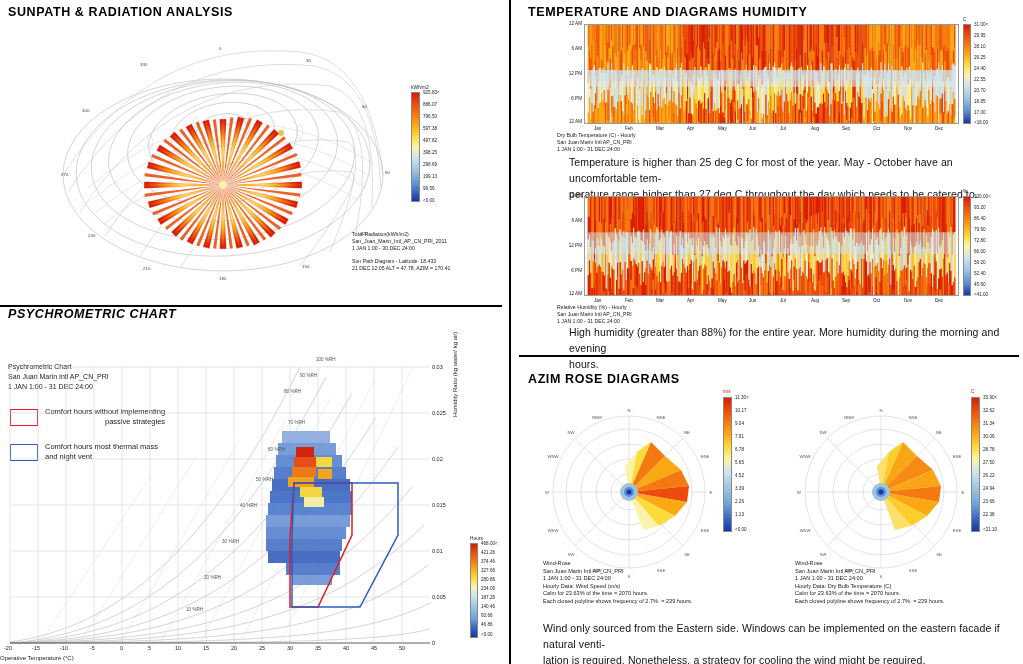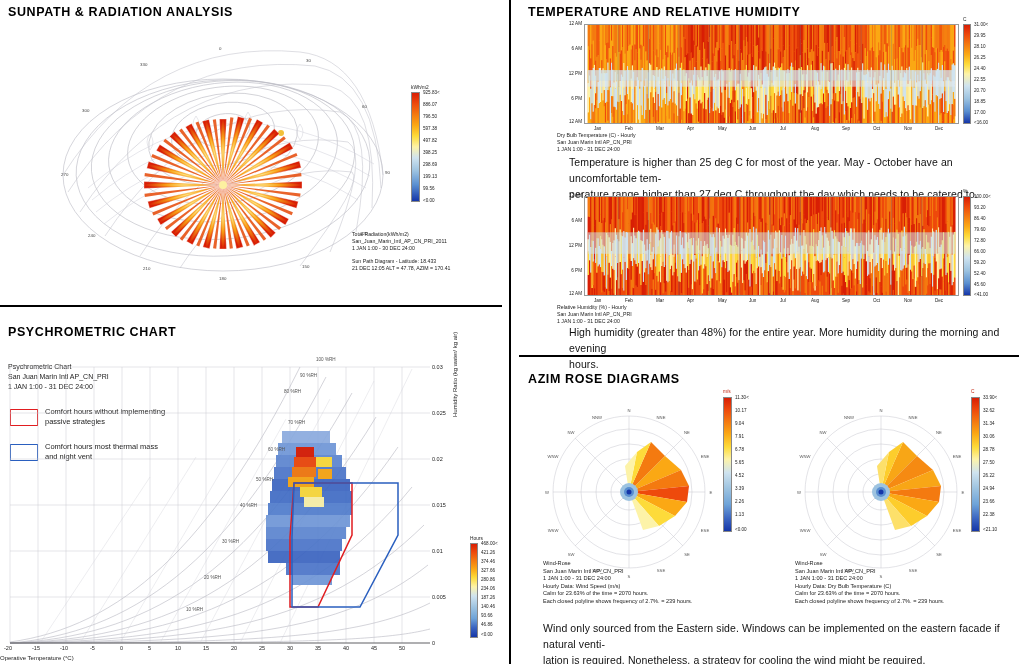--- a/index.html
+++ b/index.html
@@ -265,27 +265,27 @@
         <div class="tick" style="top:59px;">398.25</div>
         <div class="tick" style="top:71px;">298.69</div>
         <div class="tick" style="top:83px;">199.13</div>
         <div class="tick" style="top:95px;">99.56</div>
         <div class="tick" style="top:107px;">&lt;0.00</div>
       </div>
     </div>
   </div>
 
   <div class="panel" style="left:0; top:307px; width:509px; height:357px;">
-    <div class="panel-title" style="position:absolute; left:8px; top:18px;">PSYCHROMETRIC CHART</div>
+    <div class="panel-title" style="position:absolute; left:8px; top:0;font-style:italic;">PSYCHROMETRIC CHART</div>
 
     <div class="tiny6" style="position:absolute; left:8px; top:55px; width:160px; font-size:7px;">Psychrometric Chart
 San Juan Marin Intl AP_CN_PRI
 1 JAN 1:00 - 31 DEC 24:00</div>
 
-    <div class="legend-box" style="left:10px; top:100px;">
+    <div class="legend-box" style="left:10px; top:100px;text-align:right;">
       <div class="legend-swatch"></div>
       <div class="legend-text">Comfort hours without implementing
 passive strategies</div>
     </div>
     <div class="legend-box" style="left:10px; top:135px;">
       <div class="legend-swatch blue"></div>
       <div class="legend-text">Comfort hours most thermal mass
 and night vent</div>
     </div>
 
@@ -435,21 +435,21 @@
         <div class="tick" style="top:53px;">187.26</div>
         <div class="tick" style="top:62px;">140.46</div>
         <div class="tick" style="top:71px;">93.66</div>
         <div class="tick" style="top:80px;">46.86</div>
         <div class="tick" style="top:90px;">&lt;0.00</div>
       </div>
     </div>
   </div>
 
   <div class="panel" style="left:519px; top:0; width:504px; height:355px;">
-    <div class="panel-title" style="position:absolute; left:9px; top:5px;">TEMPERATURE AND RELATIVE HUMIDITY</div>
+    <div class="panel-title" style="position:absolute; left:9px; top:5px;">TEMPERATURE AND DIAGRAMS HUMIDITY</div>
 
     <div class="hm-wrap" style="left:65px; top:24px; width:375px; height:100px;">
       <svg class="hm-canvas" width="375" height="100" viewBox="0 0 375 100">
         <rect x="0" y="0" width="375" height="100" fill="#fba814"></rect>
         <g id="t-stripes">
             <rect x="0.00" y="0.00" width="1.4" height="21.86" fill="#f47a10"></rect>
             <rect x="0.00" y="21.86" width="1.4" height="37.41" fill="#fba814"></rect>
             <rect x="0.00" y="59.27" width="1.4" height="30.15" fill="#fdf3a8"></rect>
             <rect x="0.00" y="89.41" width="1.4" height="34.87" fill="#fba814"></rect>
             <rect x="1.25" y="0.00" width="1.4" height="25.31" fill="#f47a10"></rect>
@@ -2944,21 +2944,21 @@
         <div class="tick" style="top:32px;">79.60</div>
         <div class="tick" style="top:43px;">72.80</div>
         <div class="tick" style="top:54px;">66.00</div>
         <div class="tick" style="top:65px;">59.20</div>
         <div class="tick" style="top:76px;">52.40</div>
         <div class="tick" style="top:87px;">45.60</div>
         <div class="tick" style="top:97px;">&lt;41.00</div>
       </div>
     </div>
 
-    <div class="caption" style="position:absolute; left:50px; top:325px; width:440px; white-space:pre-line;">High humidity (greater than 48%) for the entire year. More humidity during the morning and evening
+    <div class="caption" style="position:absolute; left:50px; top:325px; width:440px; white-space:pre-line;">High humidity (greater than 88%) for the entire year. More humidity during the morning and evening
 hours.</div>
   </div>
 
   <div class="panel" style="left:519px; top:357px; width:504px; height:307px;">
     <div class="panel-title" style="position:absolute; left:9px; top:15px;">AZIM ROSE DIAGRAMS</div>
 
     <svg width="180" height="180" viewBox="0 0 180 180" style="position:absolute; left:20px; top:45px;">
       <g stroke="#c6c6cf" fill="none" stroke-width="0.5">
         <circle cx="90" cy="90" r="18"></circle>
           <circle cx="90" cy="90" r="33"></circle>

